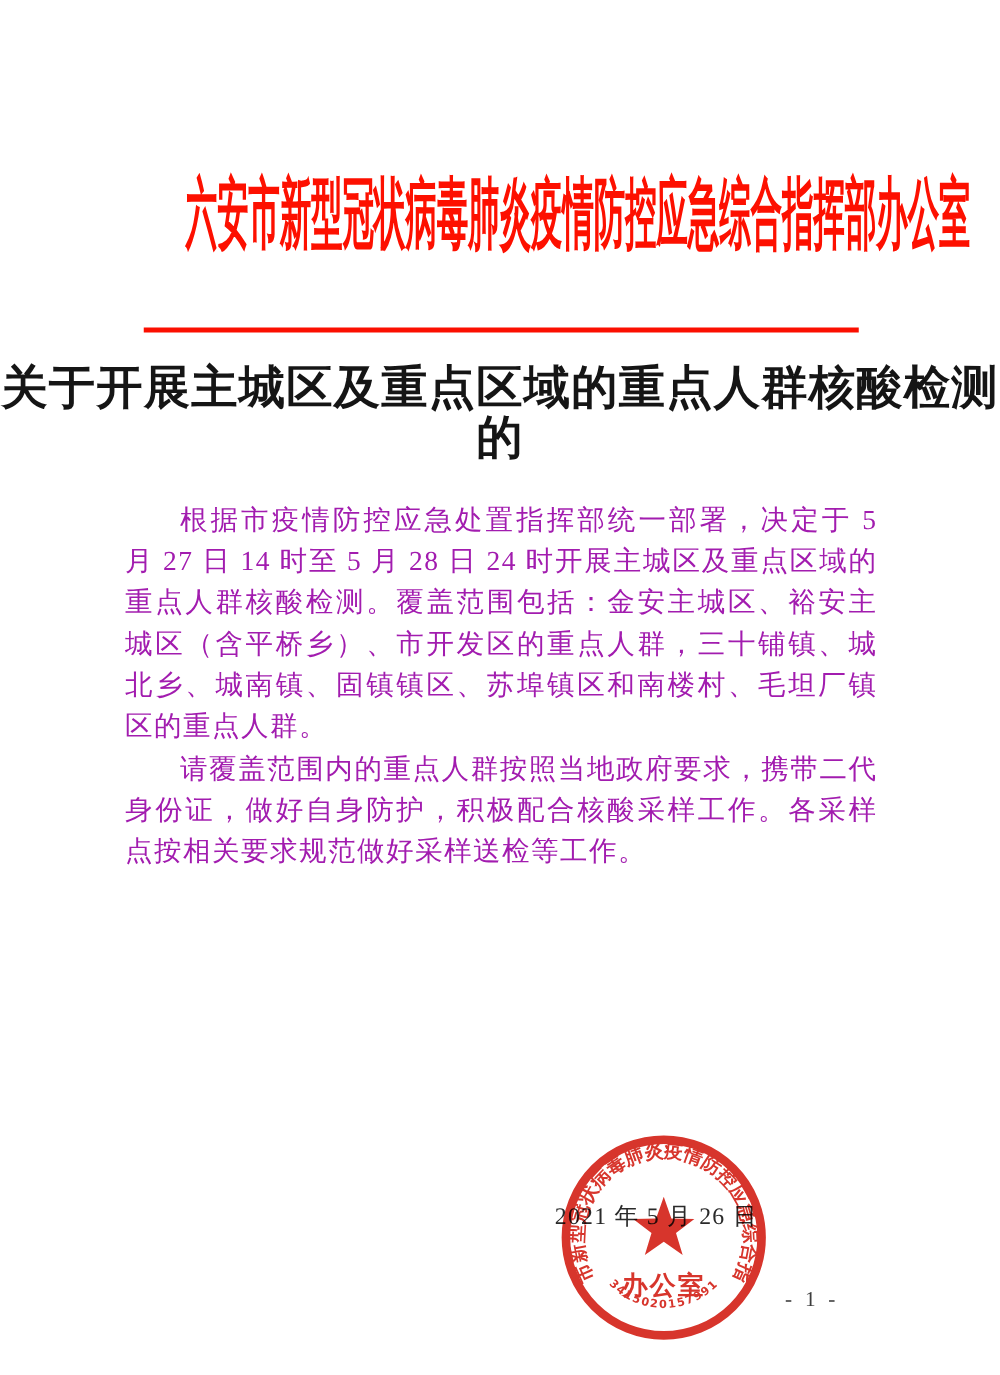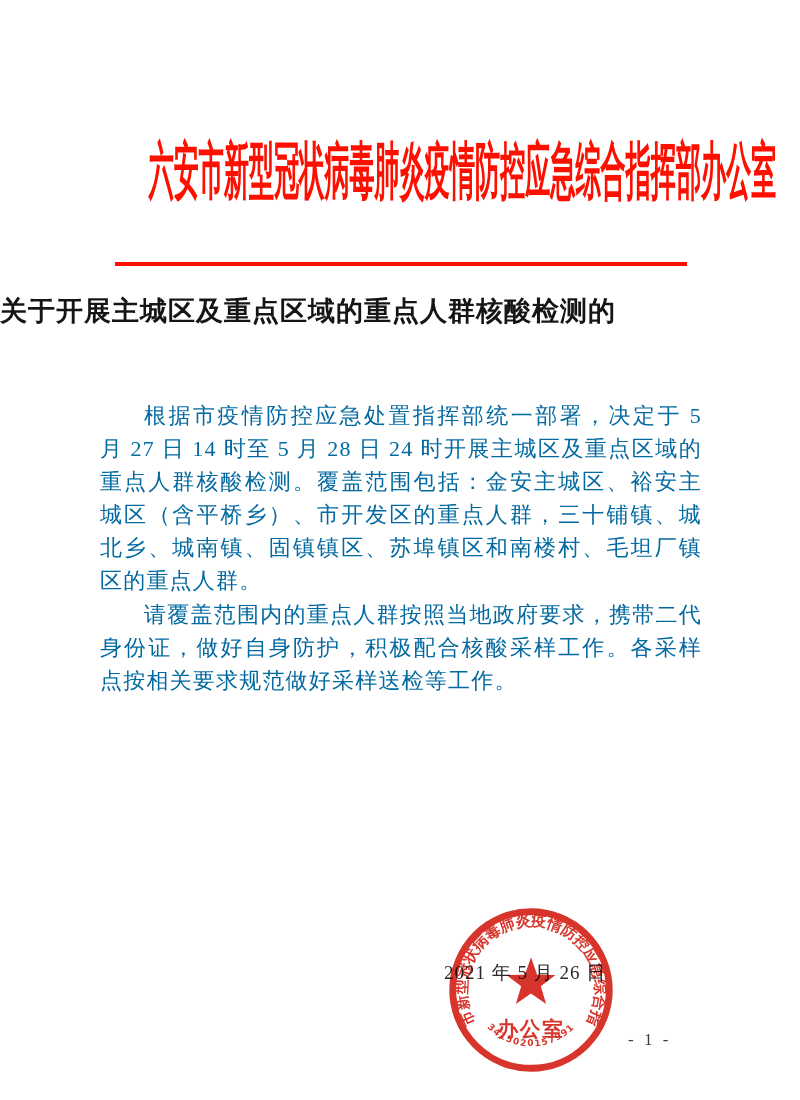--- a/index.html
+++ b/index.html
@@ -37,37 +37,37 @@
     left: 115px;
     width: 572px;
     height: 4px;
     background: #fb0f00;
   }
   .doc-title {
     position: absolute;
     top: 291px;
     left: 0;
     width: 100%;
-    text-align: left;
-    font-size: 27px;
+    text-align: center;
+    font-size: 37px;
     font-weight: bold;
     line-height: 40px;
     letter-spacing: 1px;
     color: #151515;
   }
   .doc-body {
     position: absolute;
     top: 399px;
     left: 100px;
     width: 602px;
     font-size: 22px;
     line-height: 33.1px;
     text-align: justify;
     letter-spacing: 1.2px;
-    color: #0369a1;
+    color: #a21caf;
   }
   .doc-body p {
     margin: 0;
     text-indent: 2em;
   }
   .issue-date {
     position: absolute;
     top: 960px;
     left: 430px;
     width: 190px;

